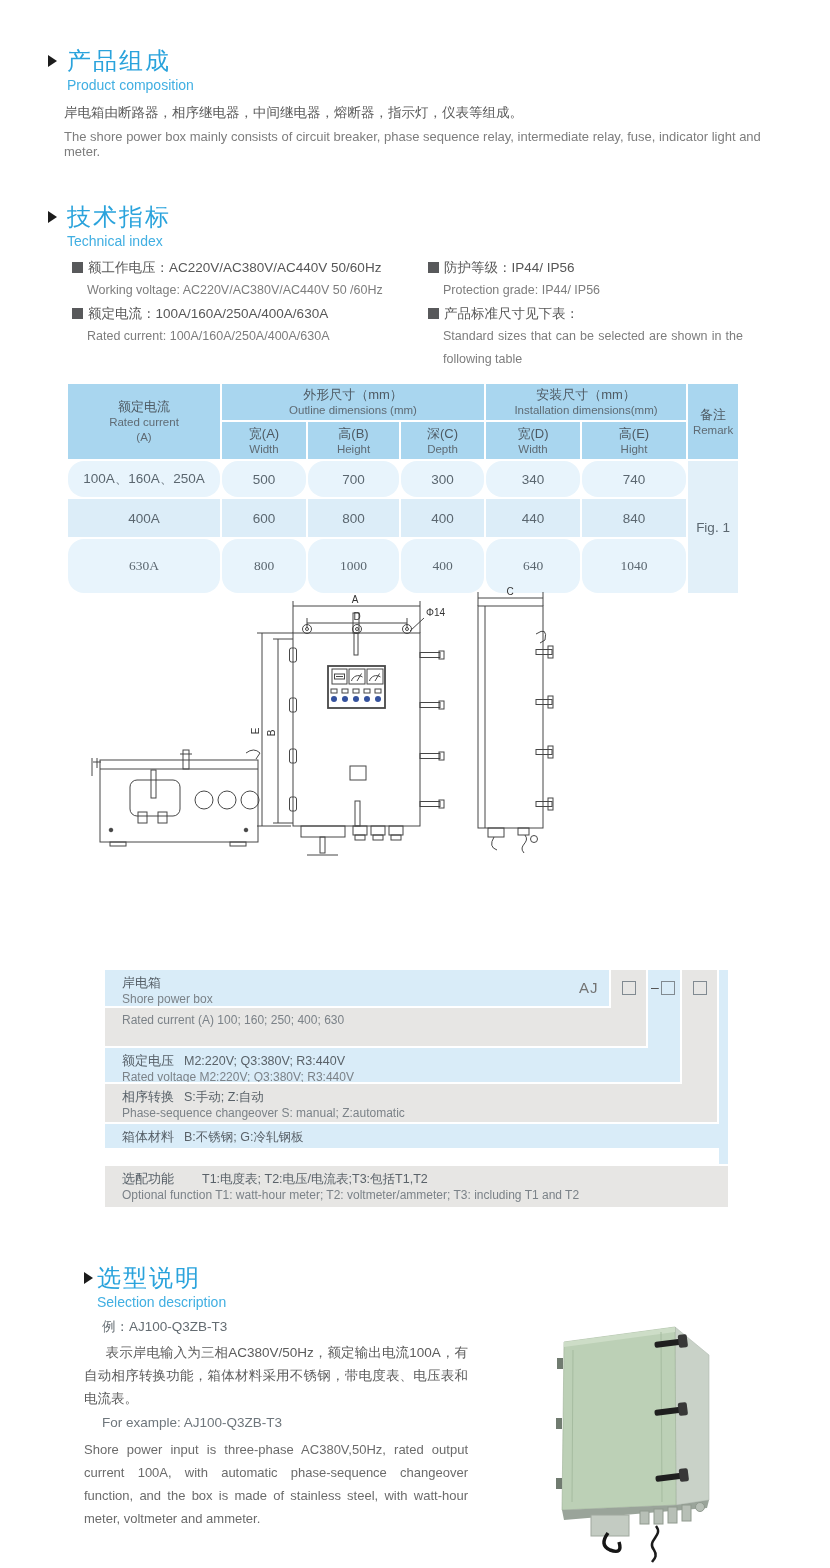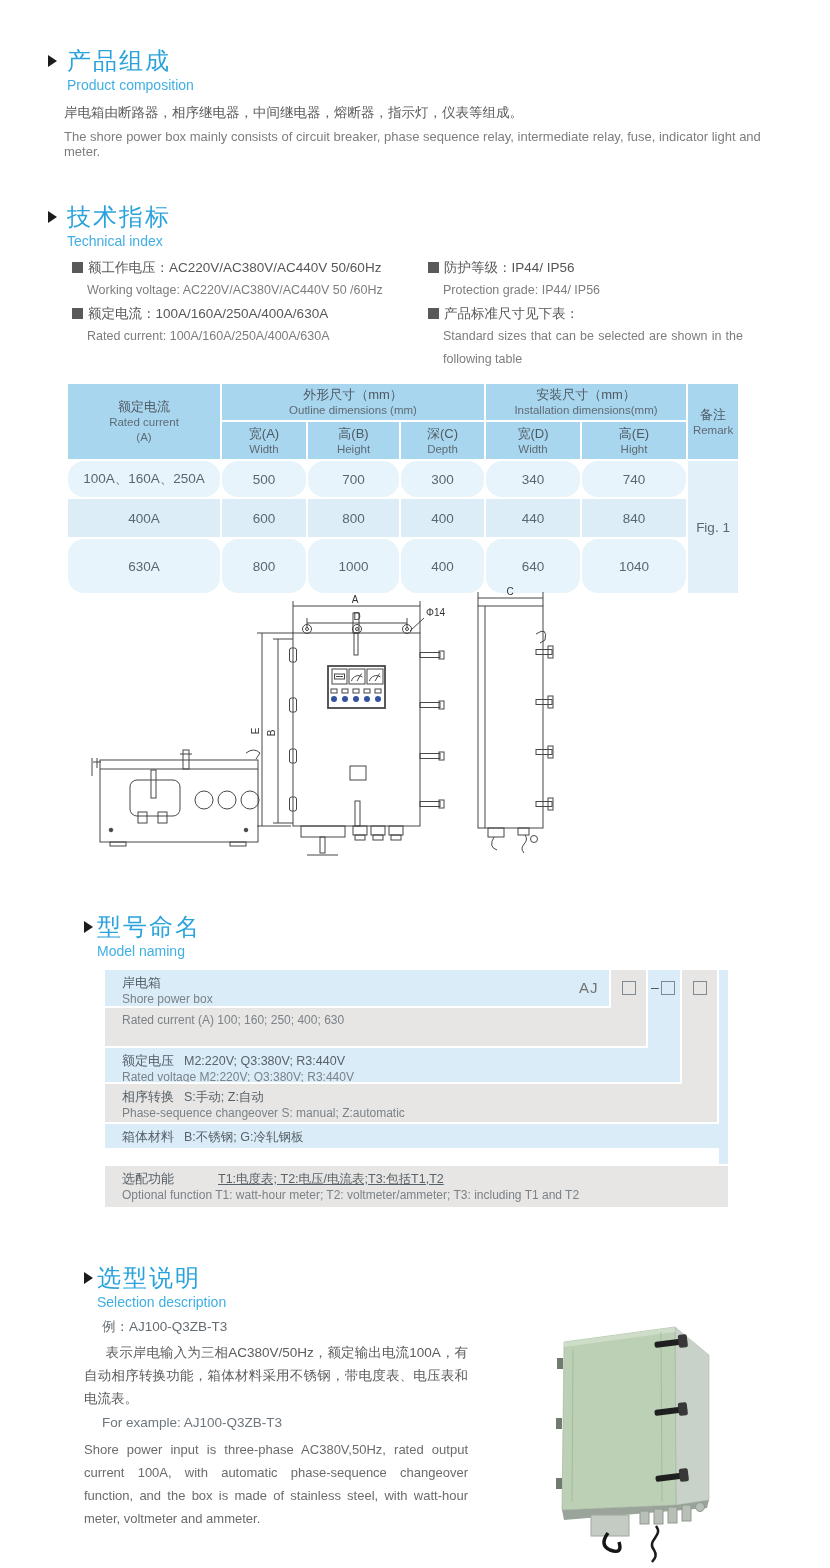--- a/index.html
+++ b/index.html
@@ -159,21 +159,21 @@
         <td class="r-rem td-val" rowspan="3">Fig. 1</td>
       </tr>
       <tr style="height:38px;">
         <td class="r-mid td-val">400A</td>
         <td class="r-mid td-val">600</td>
         <td class="r-mid td-val">800</td>
         <td class="r-mid td-val">400</td>
         <td class="r-mid td-val">440</td>
         <td class="r-mid td-val">840</td>
       </tr>
-      <tr style="height:54px;">
+      <tr style="height:54px;font-family:Liberation Serif, serif;">
         <td class="r-light td-val">630A</td>
         <td class="r-light td-val">800</td>
         <td class="r-light td-val">1000</td>
         <td class="r-light td-val">400</td>
         <td class="r-light td-val">640</td>
         <td class="r-light td-val">1040</td>
       </tr>
     </tbody>
   </table>
 
@@ -303,27 +303,20 @@
       <text x="295" y="25" text-anchor="middle">A</text>
       <text x="297" y="42" text-anchor="middle">D</text>
       <text x="366" y="38">Φ14</text>
       <text transform="translate(199,153) rotate(-90)" text-anchor="middle">E</text>
       <text transform="translate(215,155) rotate(-90)" text-anchor="middle">B</text>
       <text x="450" y="17" text-anchor="middle">C</text>
     </g>
   </svg>
   </div>
 
-  <div class="abs sec-head" style="left:84px;top:912px;">
-    <span class="tri" style="margin-right:4px;"></span>
-    <div>
-      <div class="sec-zh">型号命名</div>
-      <div class="sec-en">Model naming</div>
-    </div>
-  </div>
 
   <div class="model abs" style="left:105px;top:970px;">
 
     <div class="m-col m-gray" style="left:506px;width:35px;height:76px;"></div>
     <div class="m-col m-blue" style="left:543px;width:32px;height:112px;"></div>
     <div class="m-col m-gray" style="left:577px;width:35px;height:152px;"></div>
     <div class="m-col m-blue" style="left:614px;width:9px;height:194px;"></div>
 
     <div class="m-row m-blue" style="top:0;width:504px;height:36px;">
       <span class="m-line1"><span class="m-zh">岸电箱</span></span>
@@ -338,21 +331,21 @@
     </div>
     <div class="m-row m-gray" style="top:114px;width:612px;height:38px;">
       <span class="m-line1"><span class="m-zh">相序转换</span><span class="m-vals">S:手动; Z:自动</span></span>
       <span class="m-en">Phase-sequence changeover  S: manual;  Z:automatic</span>
     </div>
     <div class="m-row m-blue" style="top:154px;width:623px;height:24px;">
       <span class="m-line1"><span class="m-zh">箱体材料</span><span class="m-vals">B:不锈钢;  G:冷轧钢板</span></span>
       <span class="m-en">Box material   B: stainless steel; G: cold rolled steel sheet</span>
     </div>
     <div class="m-row m-gray" style="top:196px;width:623px;height:41px;">
-      <span class="m-line1"><span class="m-zh">选配功能</span><span class="m-vals" style="margin-left:44px;text-decoration:underline;">T1:电度表;  T2:电压/电流表;T3:包括T1,T2</span></span>
+      <span class="m-line1"><span class="m-zh">选配功能</span><span class="m-vals" style="margin-left:28px;">T1:电度表;  T2:电压/电流表;T3:包括T1,T2</span></span>
       <span class="m-en">Optional function  T1: watt-hour meter; T2: voltmeter/ammeter; T3: including T1 and T2</span>
     </div>
 
     <span class="code-prefix" style="left:474px;">AJ</span>
     <span class="code-box" style="left:517px;"></span>
     <span class="code-dash" style="left:546px;">–</span>
     <span class="code-box" style="left:556px;"></span>
     <span class="code-box" style="left:588px;"></span>
   </div>
 

